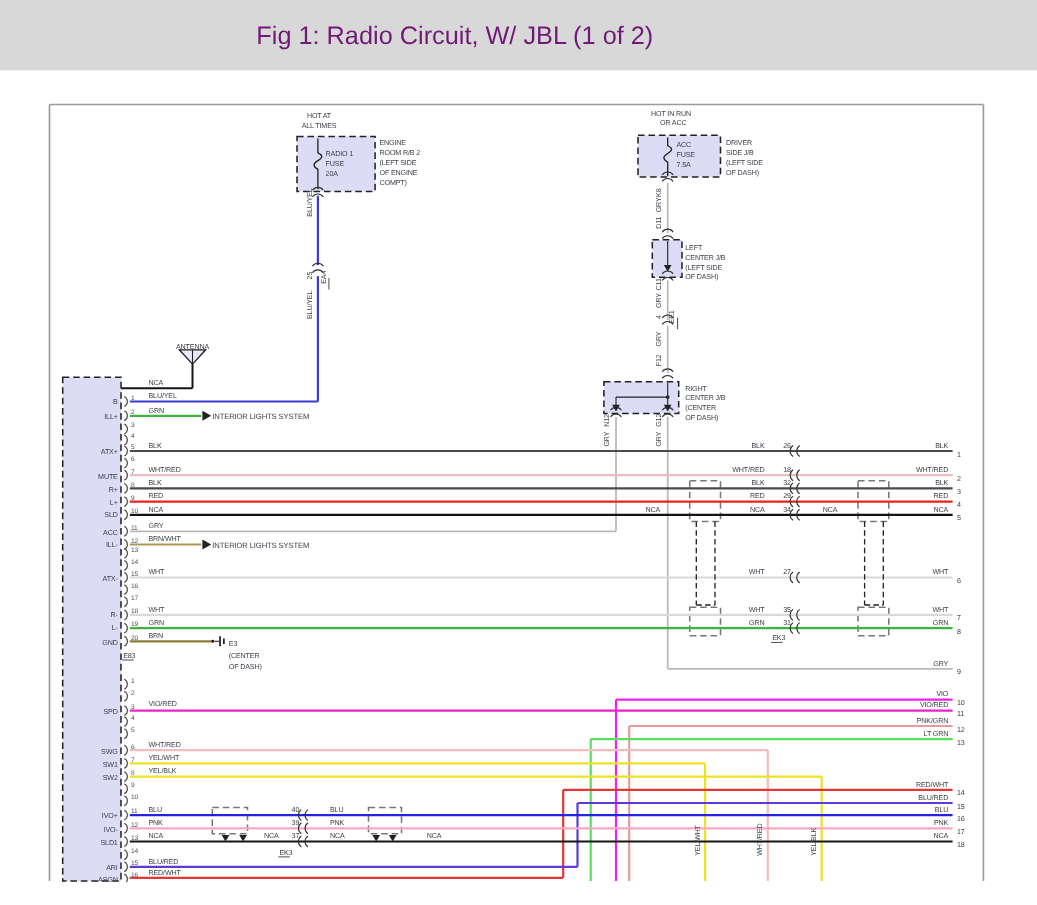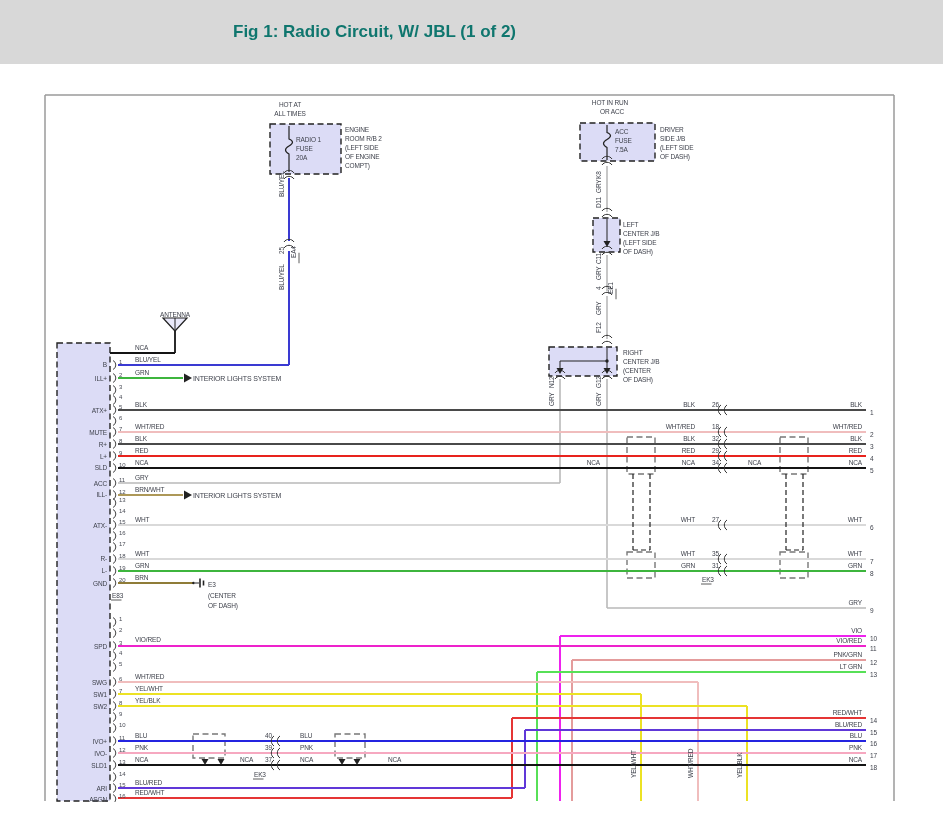--- a/index.html
+++ b/index.html
@@ -1,20 +1,20 @@
 <!DOCTYPE html>
 <html><head>
 <meta charset="utf-8">
 <style>
   html,body{margin:0;padding:0;background:#ffffff;}
   #page{width:943px;height:823px;position:relative;overflow:hidden;background:#fff;
         font-family:"Liberation Sans",sans-serif;}
   #titlebar{position:absolute;left:0;top:0;width:943px;height:64px;background:#d8d8d8;}
-  #titlebar h1{margin:0;padding-left:233px;line-height:64px;font-size:17px;font-weight:700;
-               color:#0f766e;font-family:"Liberation Sans",sans-serif;}
+  #titlebar h1{margin:0;padding-left:233px;line-height:64px;font-size:23px;font-weight:400;
+               color:#701a75;font-family:"Liberation Sans",sans-serif;}
   svg text{font-family:"Liberation Sans",sans-serif;letter-spacing:-0.15px;}
   #diagram{position:absolute;left:0;top:0;}
 </style>
 </head>
 <body>
 
 <div id="page">
   <div id="titlebar">
     <h1>Fig 1: Radio Circuit, W/ JBL (1 of 2)</h1>
   </div>

